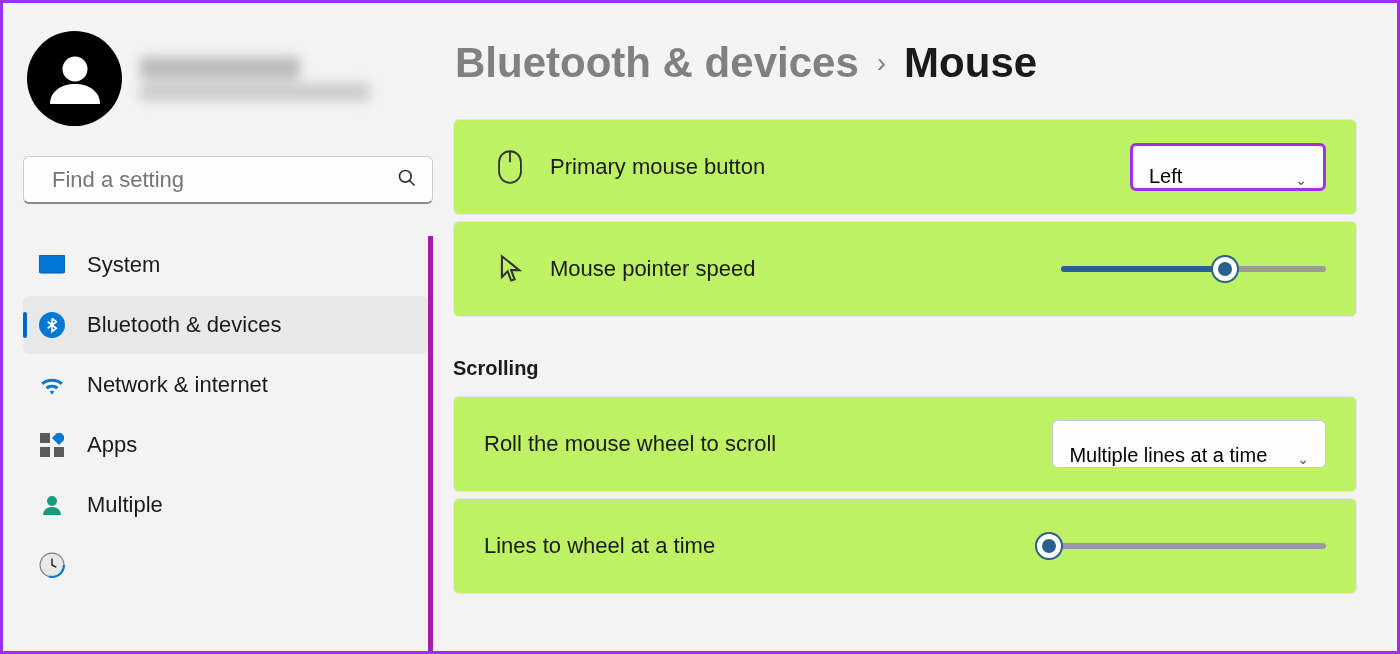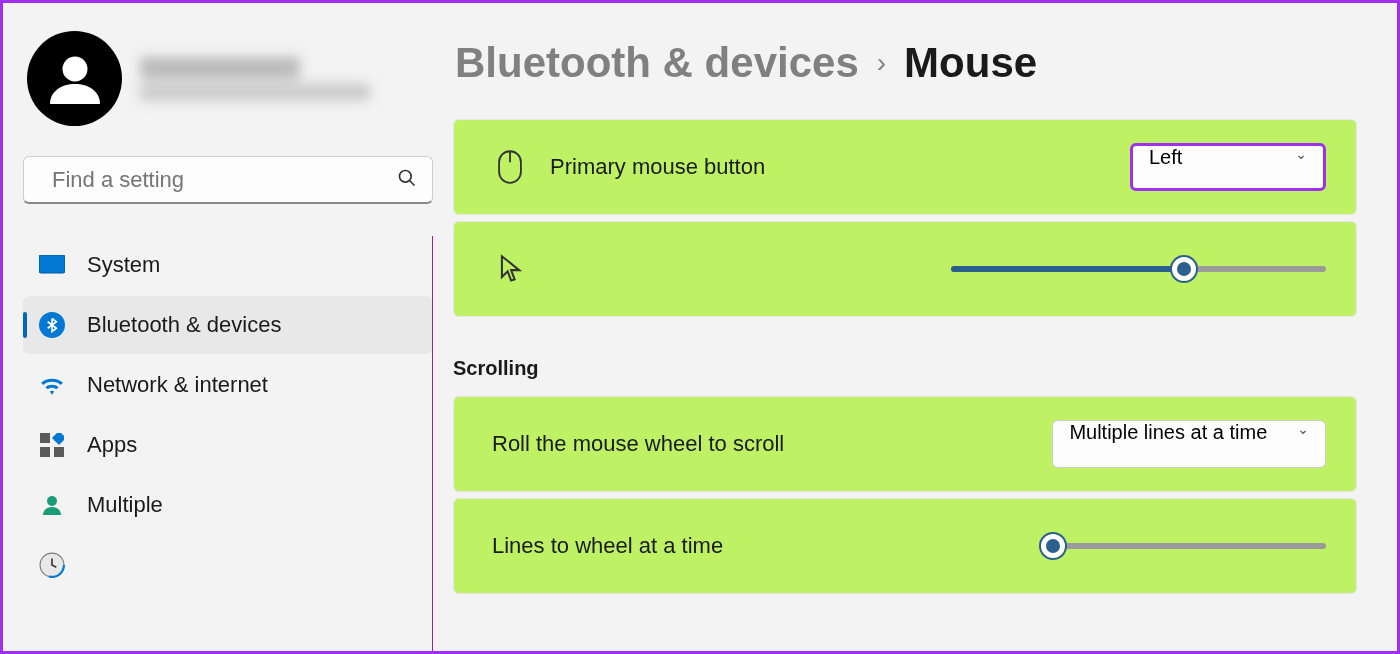--- a/index.html
+++ b/index.html
@@ -8,49 +8,49 @@
   .sidebar { width: 450px; padding: 28px 20px 0 20px; flex-shrink: 0; display: flex; flex-direction: column; }
   .profile { display: flex; align-items: center; gap: 18px; margin-bottom: 30px; padding-left: 4px; }
   .avatar { width: 95px; height: 95px; border-radius: 50%; background: #000; display: flex; align-items: center; justify-content: center; }
   .avatar svg { width: 60px; height: 60px; }
   .profile-text { display: flex; flex-direction: column; gap: 4px; filter: blur(6px); }
   .profile-name { background: #bbb; width: 160px; height: 22px; border-radius: 3px; }
   .profile-sub { background: #ccc; width: 230px; height: 18px; border-radius: 3px; }
   .search-box { position: relative; margin-bottom: 32px; }
   .search-box input { width: 100%; height: 48px; border: 1px solid #ccc; border-bottom: 2px solid #888; border-radius: 6px; background: #fdfdfd; padding: 0 48px 0 28px; font-size: 22px; color: #555; outline: none; }
   .search-box .search-icon { position: absolute; right: 16px; top: 50%; transform: translateY(-50%); color: #333; }
-  .nav { flex: 1; overflow-y: auto; border-right: 1px solid #a21caf; padding-right: 0; }
+  .nav { flex: 1; overflow-y: auto; border-right: 5px solid #a21caf; padding-right: 0; }
   .nav-item { display: flex; align-items: center; gap: 22px; height: 58px; padding: 0 16px; border-radius: 6px; font-size: 22px; color: #1a1a1a; cursor: pointer; position: relative; margin-bottom: 2px; }
   .nav-item.active { background: #e8e8e8; }
   .nav-item.active::before { content: ""; position: absolute; left: 0; top: 16px; bottom: 16px; width: 4px; background: #0067c0; border-radius: 2px; }
   .nav-icon { width: 26px; height: 26px; display: flex; align-items: center; justify-content: center; flex-shrink: 0; }
 
   .main { flex: 1; padding: 36px 40px 0 0; overflow-y: auto; }
   .breadcrumb { display: flex; align-items: center; gap: 18px; margin-bottom: 32px; padding-left: 2px; }
   .breadcrumb .crumb-parent { font-size: 42px; font-weight: 600; color: #808080; cursor: pointer; }
   .breadcrumb .chev { font-size: 28px; color: #808080; }
   .breadcrumb .crumb-current { font-size: 42px; font-weight: 600; color: #1a1a1a; text-align: center; }
 
   .card { background: #bef264; border: 1px solid #e6e6e6; border-radius: 6px; padding: 0 30px; display: flex; align-items: center; margin-bottom: 6px; min-height: 96px; }
   .card .card-icon { width: 52px; display: flex; justify-content: center; }
   .card .card-label { font-size: 22px; color: #1a1a1a; margin-left: 14px; flex: 0 0 auto; }
   .card .spacer { flex: 1; }
 
-  .dropdown { border: 1px solid #ccc; border-radius: 6px; height: 48px; padding: 0 16px; display: flex; align-items: flex-start; gap: 30px; font-size: 20px; background: #fdfdfd; cursor: pointer; }
+  .dropdown { border: 1px solid #ccc; border-radius: 6px; height: 48px; padding: 0 16px; display: flex; align-items: flex-end; gap: 30px; font-size: 20px; background: #fdfdfd; cursor: pointer; }
   .dropdown.highlight { border: 3px solid #a030f0; min-width: 196px; justify-content: space-between; }
   .dropdown .chev-dn { font-size: 14px; color: #555; }
 
   .slider-wrap { display: flex; align-items: center; flex: 1; margin-left: 40px; }
   .slider-track { position: relative; height: 6px; background: #9a9a9a; border-radius: 3px; flex: 1; }
   .slider-fill { position: absolute; left: 0; top: 0; bottom: 0; background: #2b5f8e; border-radius: 3px; }
   .slider-thumb { position: absolute; width: 28px; height: 28px; border-radius: 50%; background: #fff; border: 2px solid #2b5f8e; top: 50%; transform: translate(-50%, -50%); }
   .slider-thumb::after { content: ""; position: absolute; inset: 5px; background: #2b5f8e; border-radius: 50%; }
 
   .section-title { font-size: 20px; font-weight: 600; color: #1a1a1a; margin: 40px 0 16px 0; }
-  .card-plain .card-label { margin-left: 8px; }
+  .card-plain .card-label { margin-left: 0; }
 </style>
 </head>
 <body>
 
 <div class="app">
 
   <div class="sidebar">
     <div class="profile">
       <div class="avatar">
         <svg viewBox="0 0 24 24" fill="#fff">
@@ -154,20 +154,21 @@
         <span class="chev-dn">⌄</span>
       </div>
     </div>
 
     <div class="card">
       <span class="card-icon">
         <svg width="26" height="30" viewBox="0 0 20 26" fill="none" stroke="#333" stroke-width="1.8">
             <path d="M3 2l0 18 5-5 3 8 3-1-3-8 7 0z"></path>
           </svg>
       </span>
+      <span class="card-label">Mouse pointer speed</span>
       <span class="spacer"></span>
       <div class="slider-wrap" style="max-width:420px">
         <div class="slider-track">
           <div class="slider-fill" style="width:62%"></div>
           <div class="slider-thumb" style="left:62%"></div>
         </div>
       </div>
     </div>
 
     <div class="section-title">Scrolling</div>

